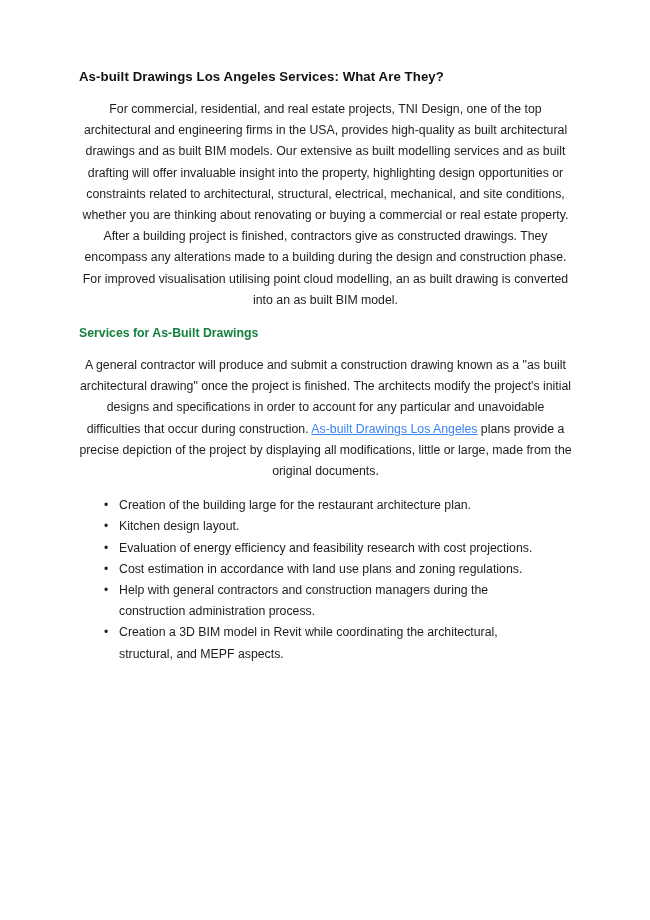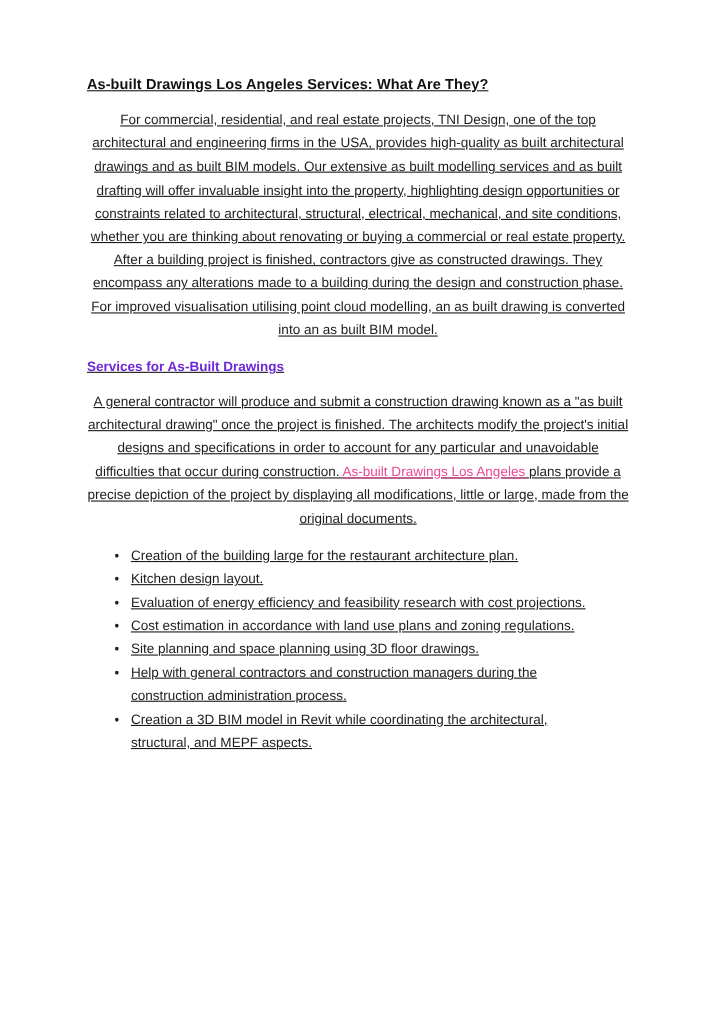--- a/index.html
+++ b/index.html
@@ -17,21 +17,20 @@
     -webkit-font-smoothing: antialiased;
   }
 
   .page {
     position: relative;
     width: 650px;
     height: 920px;
     background: #ffffff;
     box-sizing: border-box;
     padding: 68px 78px 0 79px;
-    text-decoration: underline;
   }
 
   .doc-title {
     font-size: 13.2px;
     font-weight: bold;
     line-height: 18px;
     letter-spacing: 0.1px;
     margin: 0 0 13px 0;
     color: #111111;
   }
@@ -43,25 +42,25 @@
     text-align: center;
     color: #1d1d1d;
     width: 493px;
   }
 
   .section-heading {
     font-size: 12.3px;
     font-weight: bold;
     line-height: 19px;
     margin: 0 0 12px 0;
-    color: #6d28d9;
+    color: #15803d;
   }
 
   .doc-link {
-    color: #ec4899;
+    color: #3b82f6;
     text-decoration: underline;
     text-underline-offset: 1px;
   }
 
   .bullet-list {
     list-style: none;
     margin: 2px 0 0 0;
     padding: 0;
     width: 470px;
   }
@@ -96,18 +95,17 @@
 
   <h2 class="section-heading">Services for As-Built Drawings</h2>
 
   <p class="body-para"><span>A general contractor will produce and submit a construction drawing known as a "as built architectural drawing" once the project is finished. The architects modify the project's initial designs and specifications in order to account for any particular and unavoidable difficulties that occur during construction. </span><a class="doc-link" href="#">As-built Drawings Los Angeles</a><span> plans provide a precise depiction of the project by displaying all modifications, little or large, made from the original documents.</span></p>
 
   <ul class="bullet-list">
     <li>Creation of the building large for the restaurant architecture plan.</li>
     <li>Kitchen design layout.</li>
     <li>Evaluation of energy efficiency and feasibility research with cost projections.</li>
     <li>Cost estimation in accordance with land use plans and zoning regulations.</li>
-    <li>Site planning and space planning using 3D floor drawings.</li>
     <li>Help with general contractors and construction managers during the construction administration process.</li>
     <li>Creation a 3D BIM model in Revit while coordinating the architectural, structural, and MEPF aspects.</li>
   </ul>
 
 </div>
 
 </body></html>

